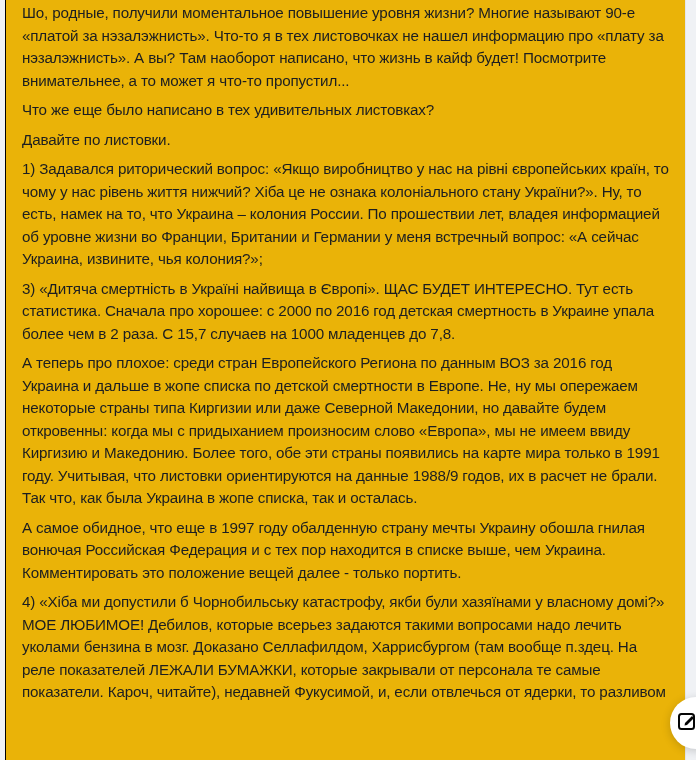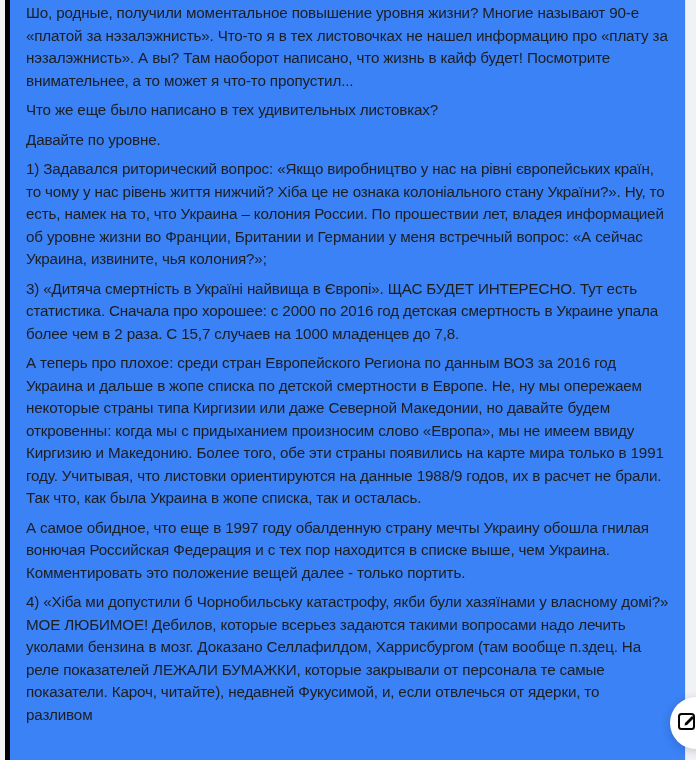--- a/index.html
+++ b/index.html
@@ -4,22 +4,22 @@
 <style>
   html, body { margin: 0; padding: 0; }
   body {
     width: 696px; height: 760px; overflow: hidden;
     background: #f0f2f5;
     font-family: "Liberation Sans", "DejaVu Sans", sans-serif;
     position: relative;
   }
   .card {
     position: absolute; left: 5px; top: 0; width: 681px; height: 760px;
-    background: #3b82f6;
-    border-left: 5px solid #000000;
+    background: #eab308;
+    border-left: 1px solid #000000;
     border-right: 1px solid #e4e6eb;
     box-sizing: border-box;
   }
   .post-body {
     padding: 0 16px 0 16px;
     color: #1c1e21;
     font-size: 15.2px;
     line-height: 22.5px;
     letter-spacing: -0.15px;
   }
@@ -36,21 +36,21 @@
   }
   .fab svg { margin-left: -18px; }
 </style>
 </head>
 <body>
 
 <div class="card">
   <div class="post-body">
     <p>Шо, родные, получили моментальное повышение уровня жизни? Многие называют 90-е «платой за нэзалэжнисть». Что-то я в тех листовочках не нашел информацию про «плату за нэзалэжнисть». А вы? Там наоборот написано, что жизнь в кайф будет! Посмотрите внимательнее, а то может я что-то пропустил...</p>
     <p>Что же еще было написано в тех удивительных листовках?</p>
-    <p>Давайте по уровне.</p>
+    <p>Давайте по листовки.</p>
     <p>1) Задавался риторический вопрос: «Якщо виробництво у нас на рівні європейських країн, то чому у нас рівень життя нижчий? Хіба це не ознака колоніального стану України?». Ну, то есть, намек на то, что Украина – колония России. По прошествии лет, владея информацией об уровне жизни во Франции, Британии и Германии у меня встречный вопрос: «А сейчас Украина, извините, чья колония?»;</p>
     <p>3) «Дитяча смертність в Україні найвища в Європі». ЩАС БУДЕТ ИНТЕРЕСНО. Тут есть статистика. Сначала про хорошее: с 2000 по 2016 год детская смертность в Украине упала более чем в 2 раза. С 15,7 случаев на 1000 младенцев до 7,8.</p>
     <p>А теперь про плохое: среди стран Европейского Региона по данным ВОЗ за 2016 год Украина и дальше в жопе списка по детской смертности в Европе. Не, ну мы опережаем некоторые страны типа Киргизии или даже Северной Македонии, но давайте будем откровенны: когда мы с придыханием произносим слово «Европа», мы не имеем ввиду Киргизию и Македонию. Более того, обе эти страны появились на карте мира только в 1991 году. Учитывая, что листовки ориентируются на данные 1988/9 годов, их в расчет не брали. Так что, как была Украина в жопе списка, так и осталась.</p>
     <p>А самое обидное, что еще в 1997 году обалденную страну мечты Украину обошла гнилая вонючая Российская Федерация и с тех пор находится в списке выше, чем Украина. Комментировать это положение вещей далее - только портить.</p>
     <p>4) «Хіба ми допустили б Чорнобильську катастрофу, якби були хазяїнами у власному домі?» МОЕ ЛЮБИМОЕ! Дебилов, которые всерьез задаются такими вопросами надо лечить уколами бензина в мозг. Доказано Селлафилдом, Харрисбургом (там вообще п.здец. На реле показателей ЛЕЖАЛИ БУМАЖКИ, которые закрывали от персонала те самые показатели. Кароч, читайте), недавней Фукусимой, и, если отвлечься от ядерки, то разливом</p>
   </div>
 </div>
 
 <div class="fab">
   <span>

